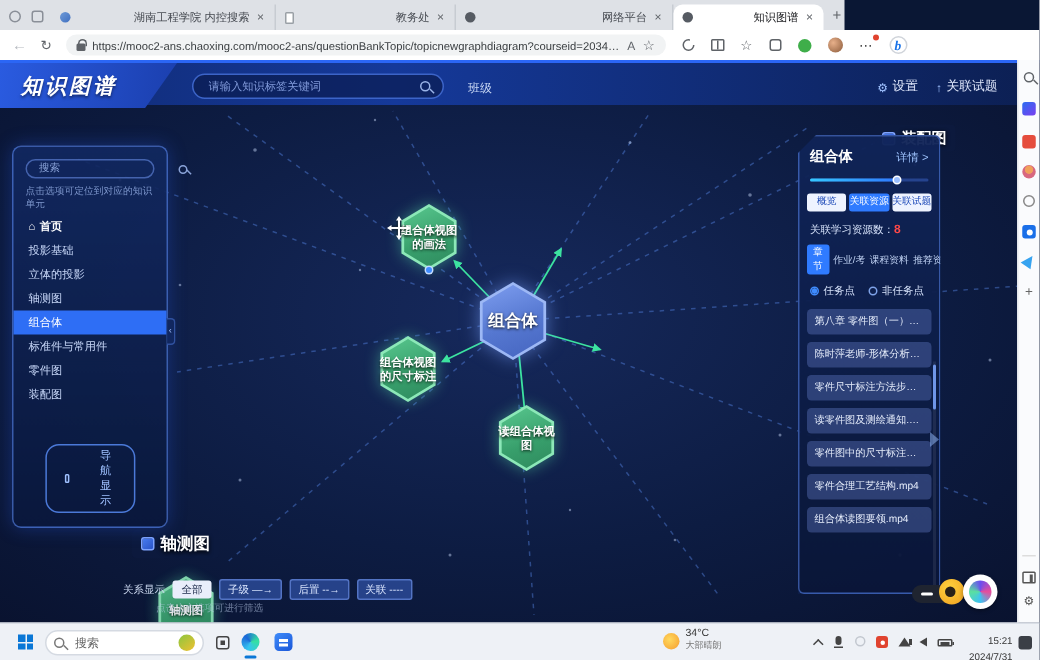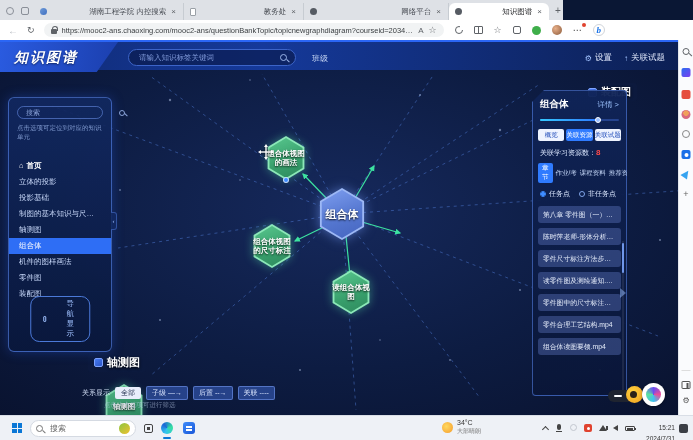--- a/index.html
+++ b/index.html
@@ -116,21 +116,21 @@
     border:1px solid rgba(96,146,255,.55);border-radius:6px;box-shadow:0 0 12px rgba(40,90,220,.35);}
   .sb-handle{position:absolute;right:-6px;top:45%;width:6px;height:18px;background:rgba(18,40,96,.9);
     border:1px solid rgba(96,146,255,.4);border-left:none;border-radius:0 3px 3px 0;
     color:#9fc1ff;font-size:6px;line-height:16px;text-align:center;}
   .sb-search{margin:8px 8px 0;height:13px;border-radius:7px;border:1px solid rgba(120,160,255,.5);
     display:flex;align-items:center;padding:0 6px;color:#8aa3d8;}
   .sb-search input{flex:1;background:transparent;border:none;outline:none;font-size:7px;color:#c6d6f7;font-family:inherit;}
   .sb-search input::placeholder{color:#8aa3d8;}
   .sb-search .mag{width:6px;height:6px;}
   .sb-hint{margin:5px 8px 0;font-size:6.5px;line-height:8.5px;color:#7d96cc;}
-  .sb-menu{margin-top:17px;}
+  .sb-menu{margin-top:2px;}
   .sb-item{padding:3px 10px;font-size:7.5px;color:#c6d6f7;white-space:nowrap;overflow:hidden;
     text-overflow:ellipsis;cursor:pointer;}
   .sb-item.home{color:#fff;font-weight:bold;}
   .sb-item.home .hico{margin-right:3px;color:#fff;}
   .sb-item.active{background:#2e6ef5;color:#fff;}
   .sb-btn{position:absolute;bottom:9px;left:50%;transform:translateX(-50%);display:flex;gap:20px;
     align-items:center;padding:2px 12px;border:1px solid #4b79d8;border-radius:9px;font-size:7.5px;color:#9fc1ff;}
   .sb-btn .frame{width:6px;height:6px;border:1px solid #9fc1ff;border-radius:1px;}
 
   
@@ -427,26 +427,25 @@
 
     <div class="sidebar">
       <div class="sb-handle">‹</div>
       <div class="sb-search">
         <input readonly="" placeholder="搜索" style="">
         <span class="mag"></span>
       </div>
       <div class="sb-hint">点击选项可定位到对应的知识单元</div>
       <div class="sb-menu">
         <div class="sb-item home"><span class="hico">⌂</span><span>首页</span></div>
+        <div class="sb-item">投影基础</div>
         <div class="sb-item">立体的投影</div>
-        <div class="sb-item">投影基础</div>
-        <div class="sb-item">制图的基本知识与尺规绘图</div>
         <div class="sb-item">轴测图</div>
         <div class="sb-item active">组合体</div>
-        <div class="sb-item">机件的图样画法</div>
+        <div class="sb-item">标准件与常用件</div>
         <div class="sb-item">零件图</div>
         <div class="sb-item">装配图</div>
       </div>
       <div class="sb-btn">
         <span class="frame"></span>
         <span>导航显示</span>
       </div>
     </div>
 
     <div class="panel">

